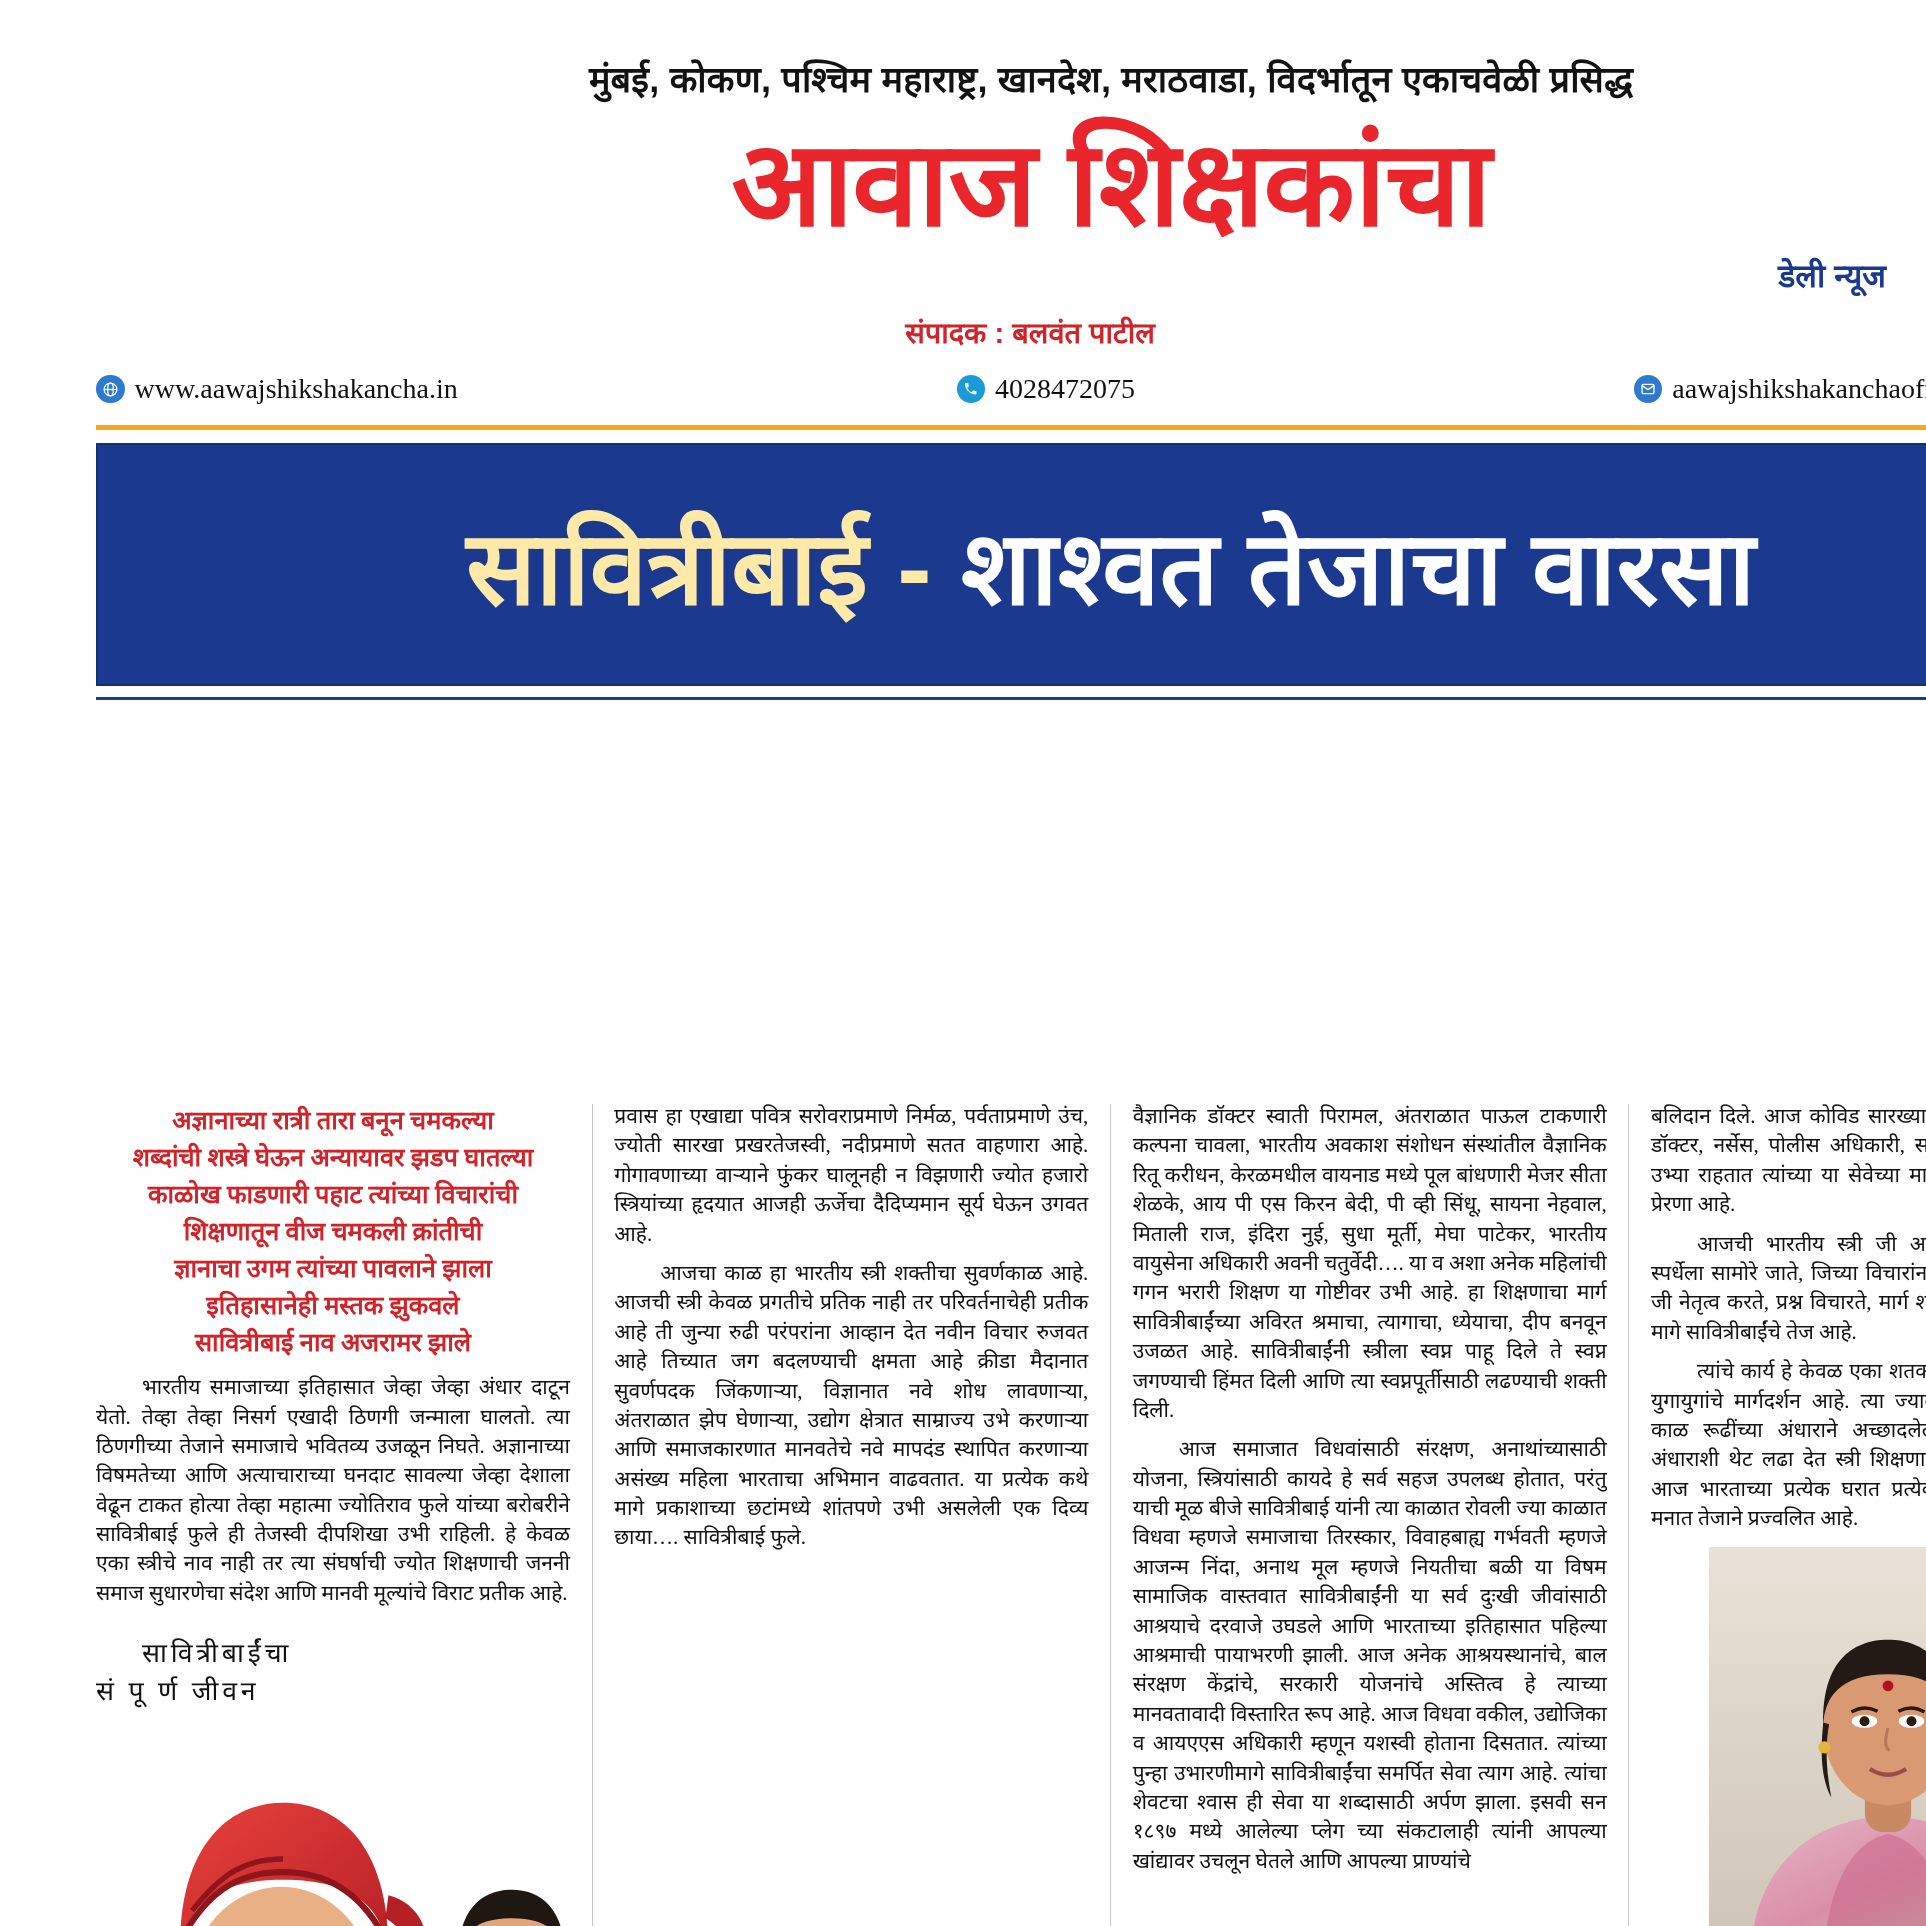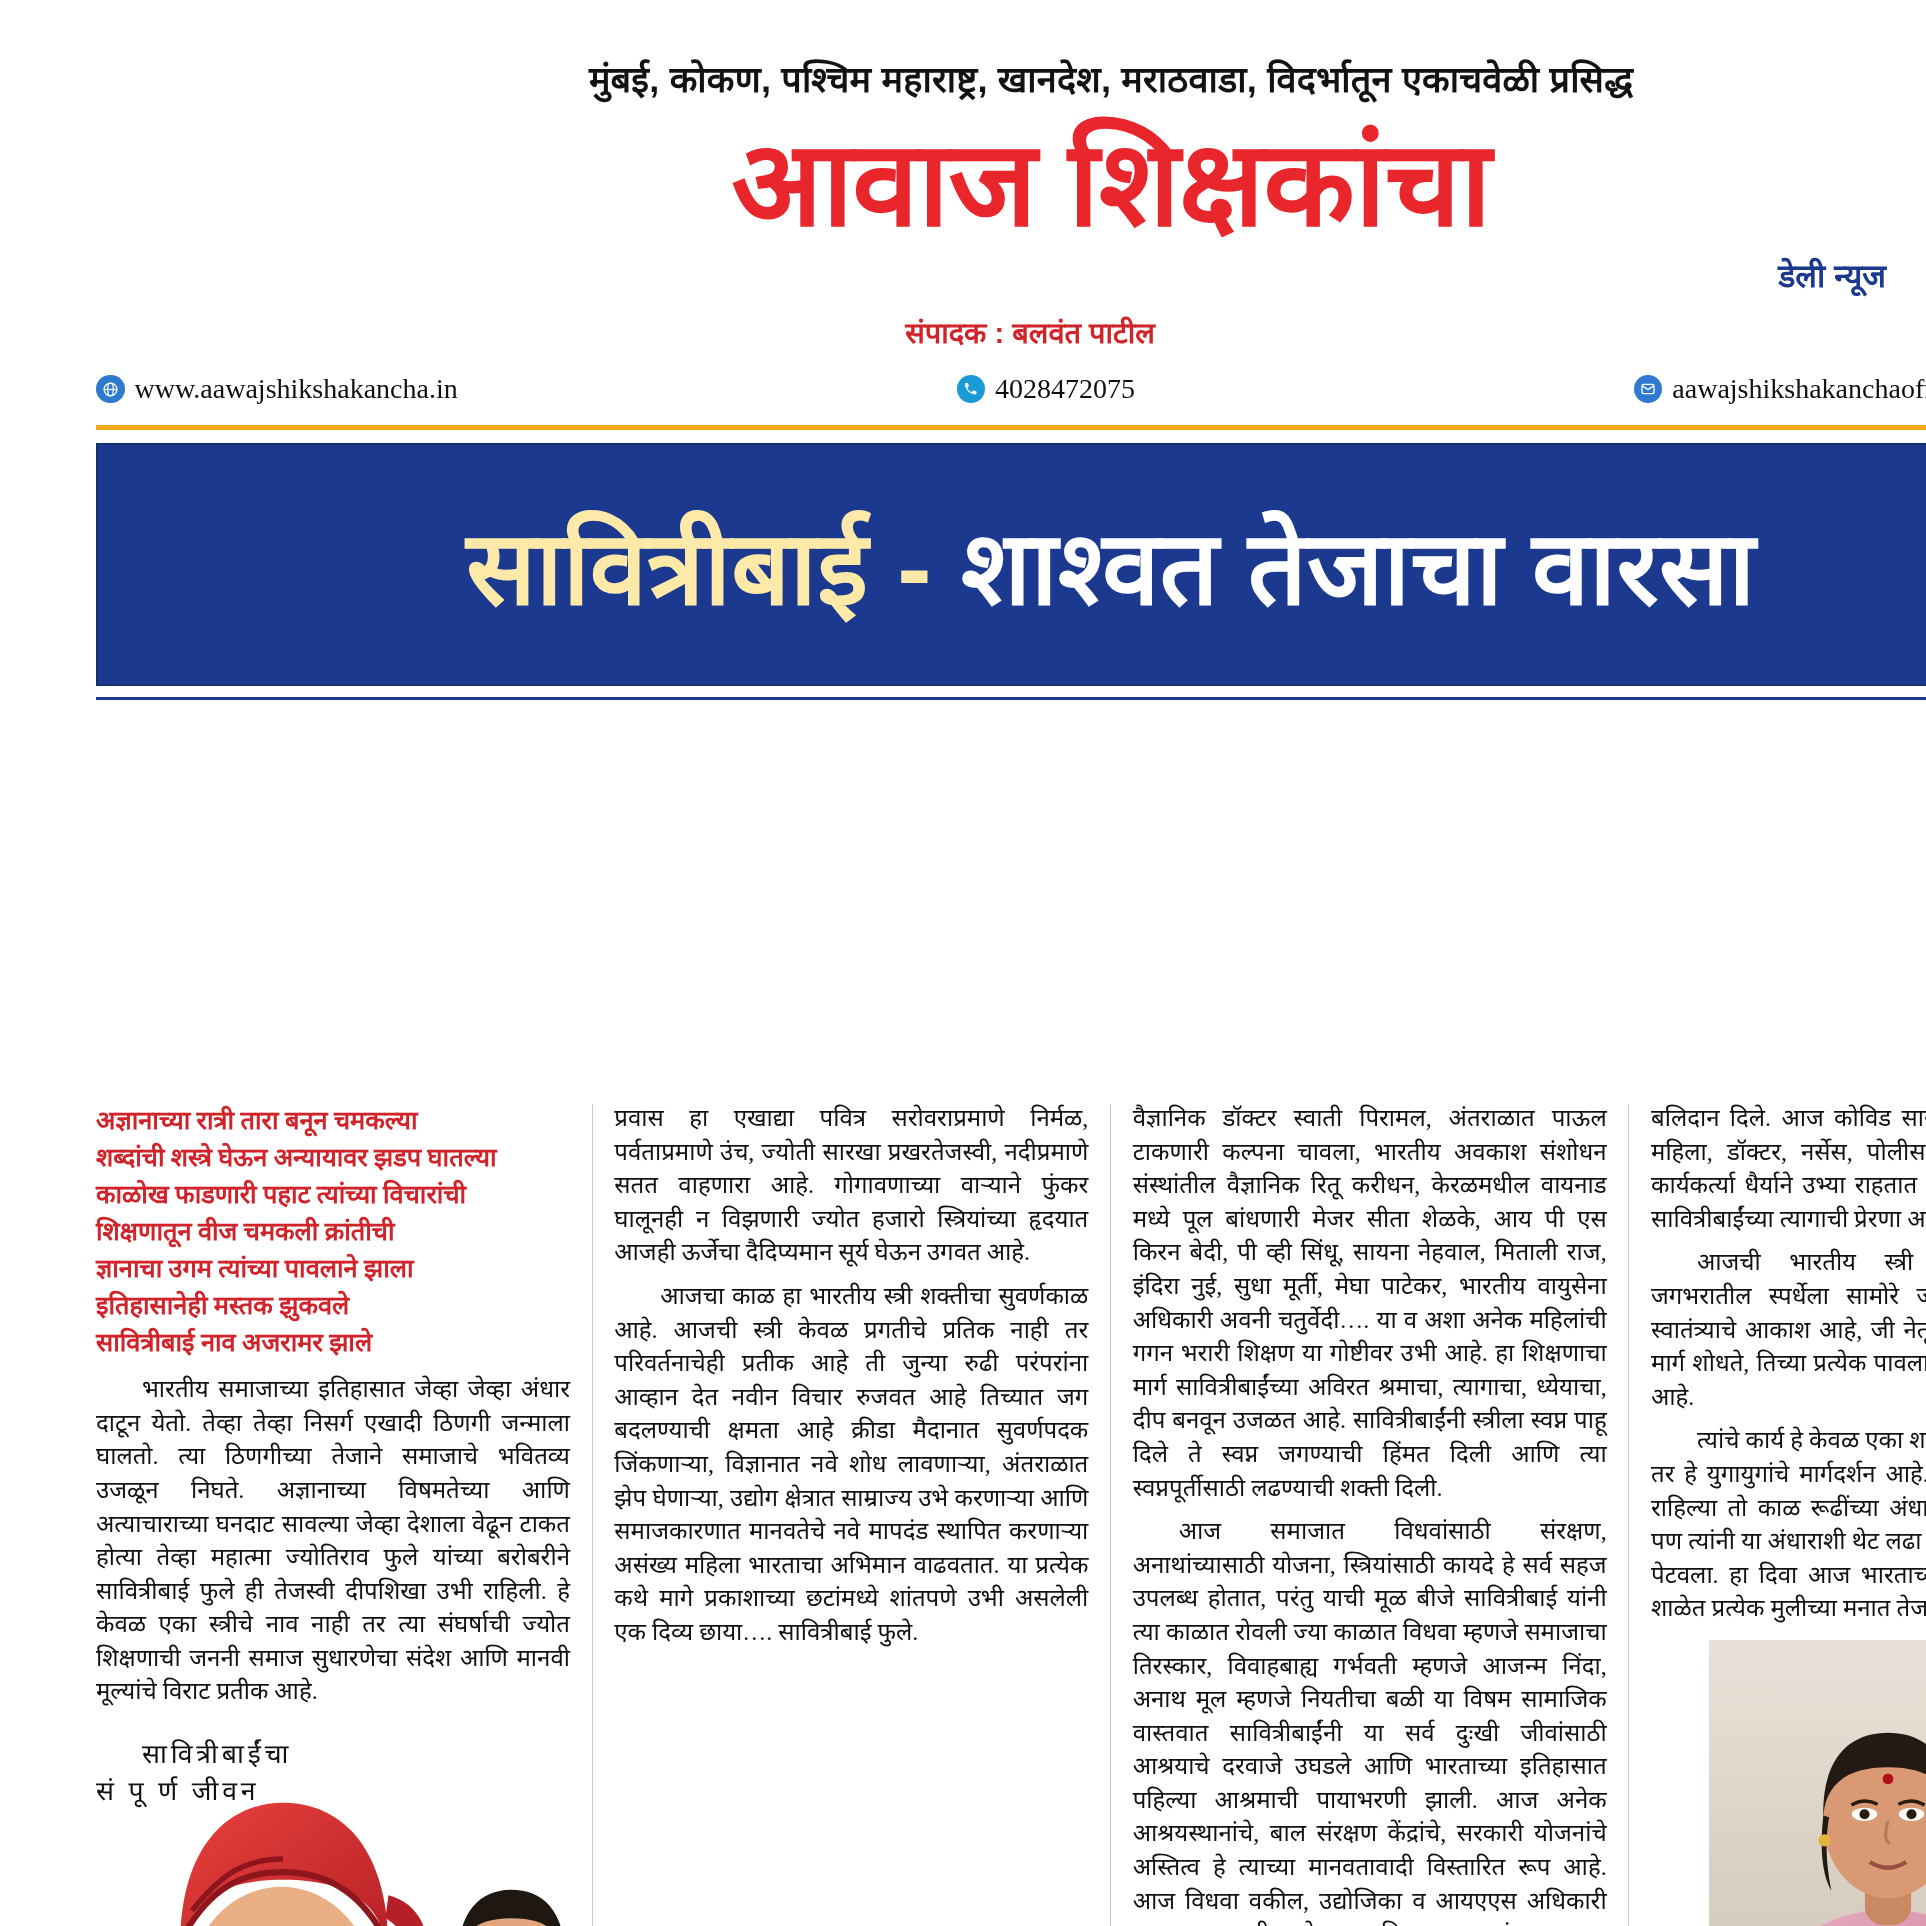--- a/index.html
+++ b/index.html
@@ -127,35 +127,35 @@
   }
   .col{
     width:493px;
     position:relative;
   }
   .col-sep{
     width:1.2px;background:#c8c8c8;flex:0 0 1.2px;margin-top:2.3px;
   }
   .p{
     font-family:"Liberation Serif", serif;
-    font-size:24px;
+    font-size:21px;
     line-height:1.40;
     text-align:justify;
     text-justify:inter-word;
     margin:0 0 10px 0;
     color:#111;
   }
   .p.indent{text-indent:46px;}
   .poem{
     font-family:"Liberation Serif", serif;
     font-weight:bold;
     font-size:25.4px;
     line-height:1.46;
     color:#d1232a;
-    text-align:left;
+    text-align:center;
     margin:0 0 11.6px 0;
   }
 
   
   .col1-tail{
     font-family:"Liberation Serif", serif;
     font-size:26.6px;
     line-height:1.42;
     letter-spacing:3.9px;
     width:166px;

